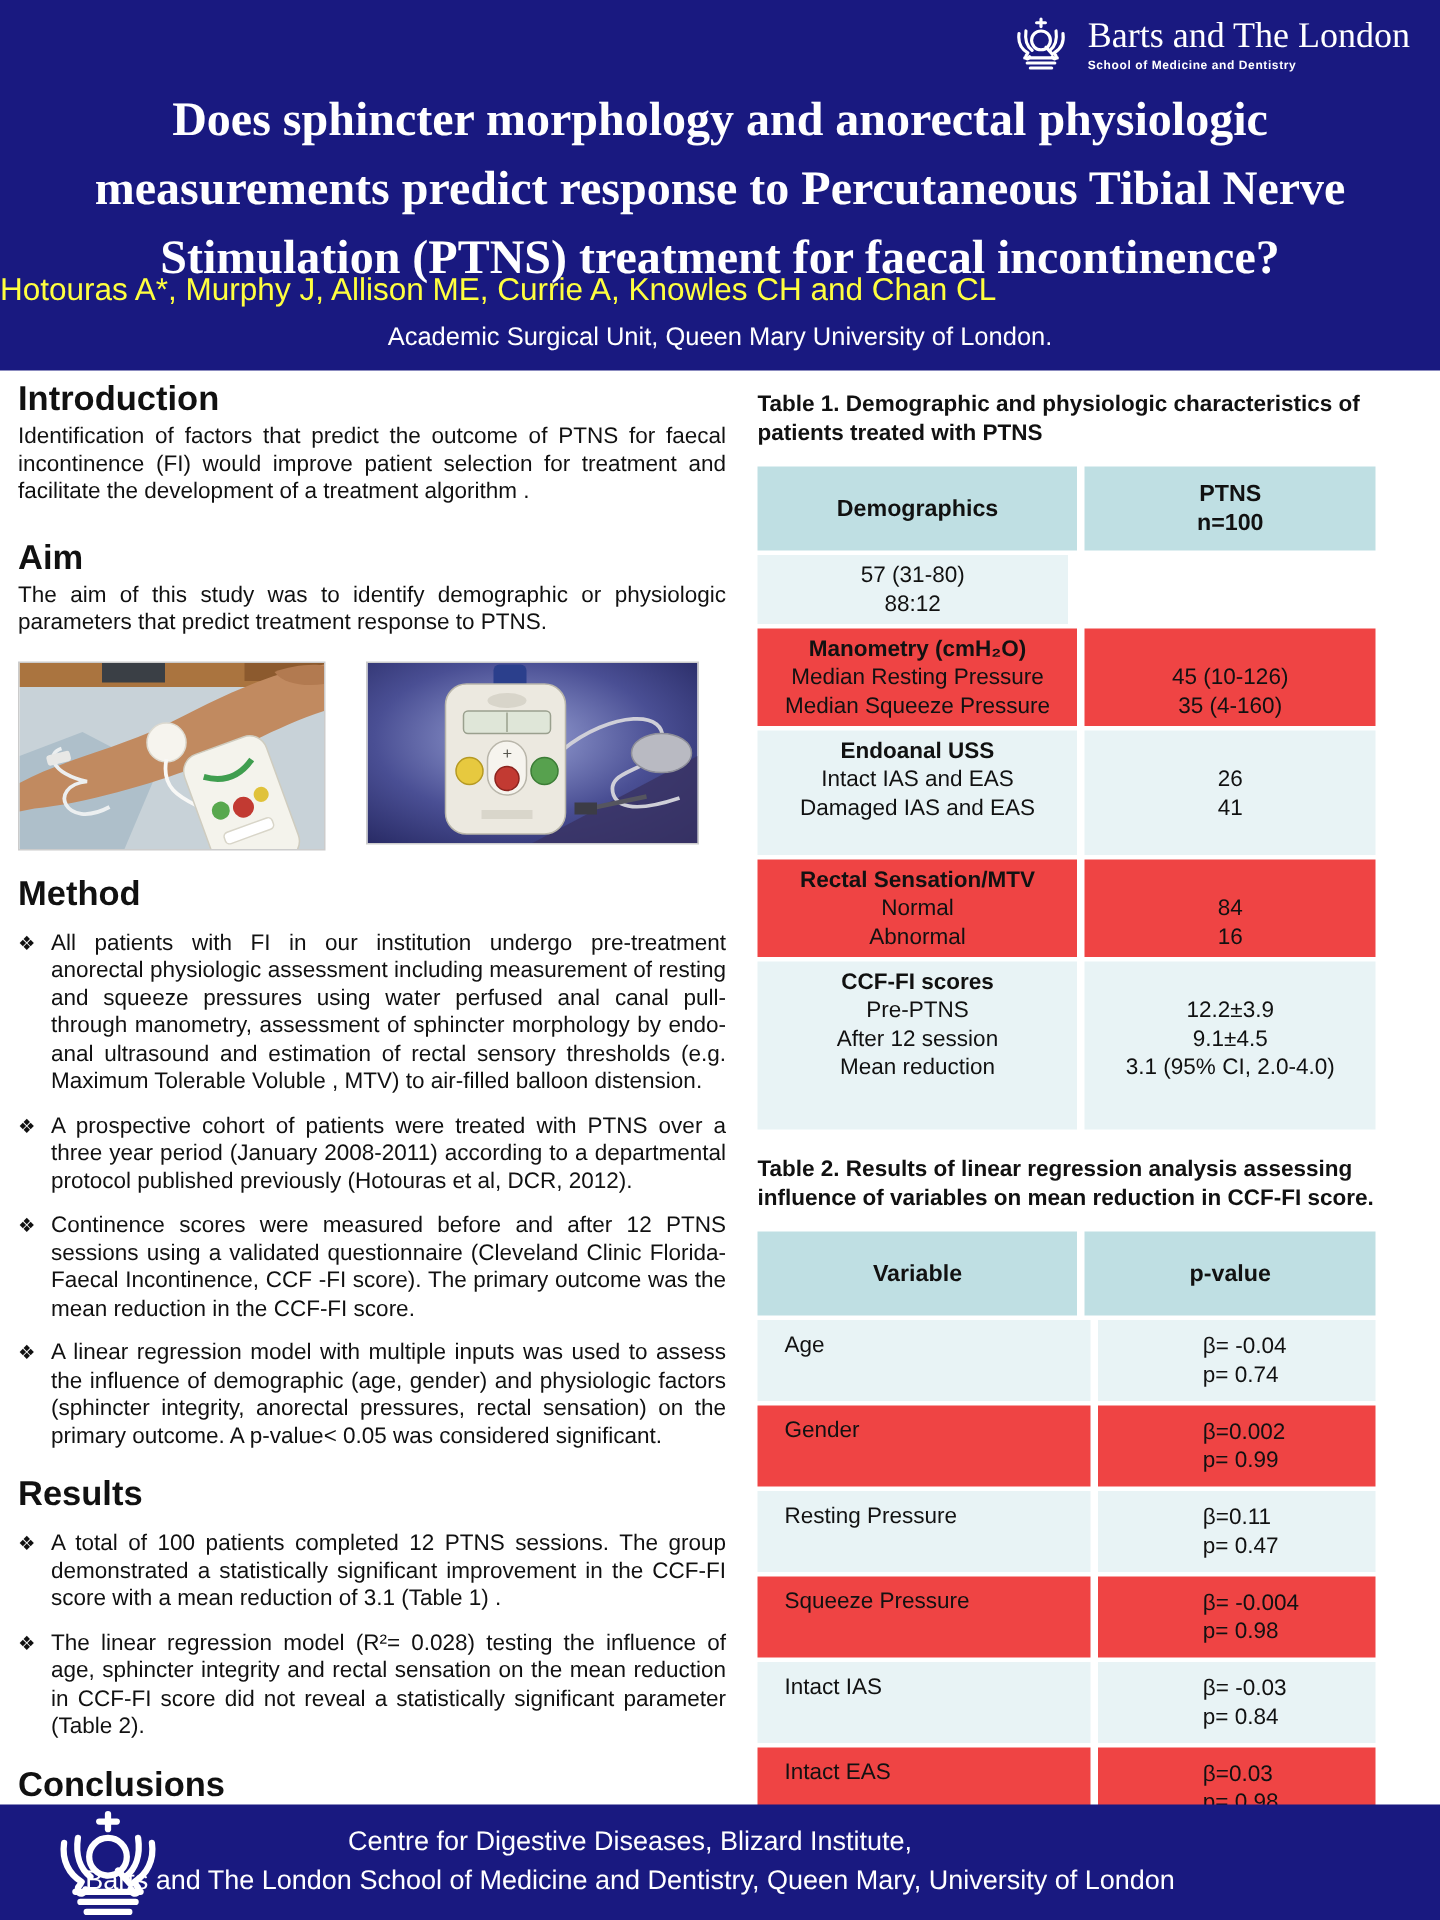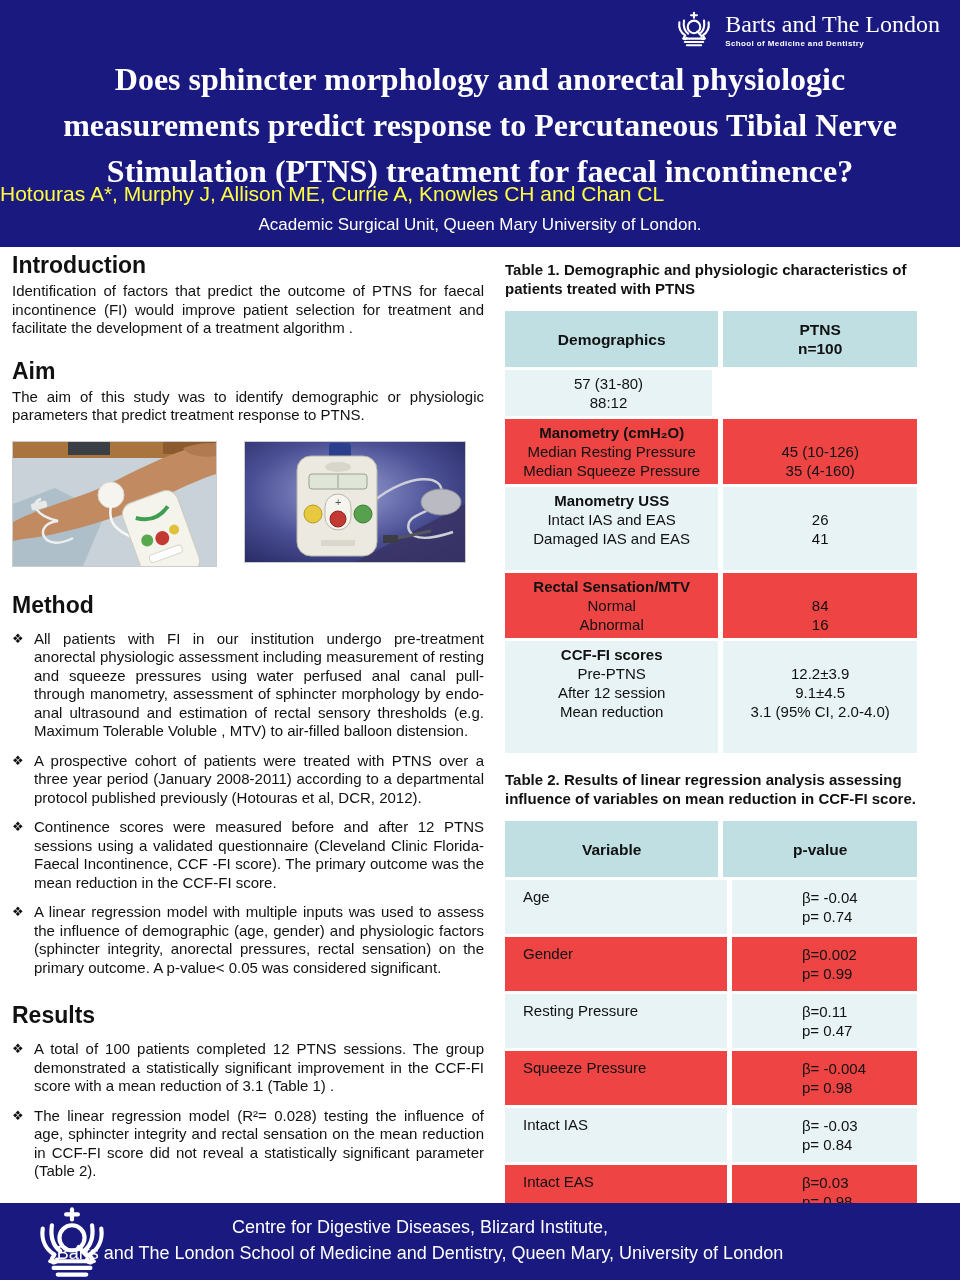--- a/index.html
+++ b/index.html
@@ -15,21 +15,21 @@
   .title{position:absolute;top:56px;left:0;width:960px;text-align:center;
          font-family:"Liberation Serif",serif;font-weight:bold;color:#ffffff;
          font-size:32px;line-height:46px;}
   .authors{position:absolute;top:182px;left:0;width:874px;
            color:#ffff3f;font-size:21px;}
   .affil{position:absolute;top:215px;left:0;width:960px;text-align:center;
          color:#ffffff;font-size:17px;}
   
   .leftcol{position:absolute;top:247px;left:12px;width:472px;}
   .sec-h{font-size:23px;font-weight:bold;margin:0 0 3px 0;}
-  .mt1{margin-top:5px;} .mt2{margin-top:20px;} .mt3{margin-top:25px;}
+  .mt1{margin-top:5px;} .mt2{margin-top:20px;} .mt3{margin-top:15px;}
   .para{font-size:15px;line-height:18.5px;text-align:justify;margin:0;}
   .bullet{display:flex;margin-top:11px;}
   .bullet .mark{flex:0 0 22px;font-size:13px;line-height:18.5px;}
   .bullet .btxt{flex:1;font-size:15px;line-height:18.5px;text-align:justify;}
   .photos{display:flex;gap:27px;margin-top:16px;align-items:flex-start;}
   .photo{border:1px solid #cccccc;display:block;}
   
   .rightcol{position:absolute;top:247px;left:505px;width:418px;}
   .tcap{font-size:15px;font-weight:bold;line-height:19px;}
   .cap1{margin-top:13px;} .cap2{margin-top:17px;}
@@ -217,21 +217,21 @@
         </div>
         <div class="cell-r lite gcell">
           <div class="tline"></div>
           <div class="tline">45 (10-126)</div>
           <div class="tline">35  (4-160)</div>
         </div>
       </div>
 
       <div class="trow">
         <div class="cell-l blue gcell pad-lg">
-          <div class="tline bold">Manometry USS</div>
+          <div class="tline bold">Endoanal USS</div>
           <div class="tline">Intact IAS and EAS</div>
           <div class="tline">Damaged IAS and EAS</div>
         </div>
         <div class="cell-r blue gcell pad-lg">
           <div class="tline"></div>
           <div class="tline">26</div>
           <div class="tline">41</div>
         </div>
       </div>
 

